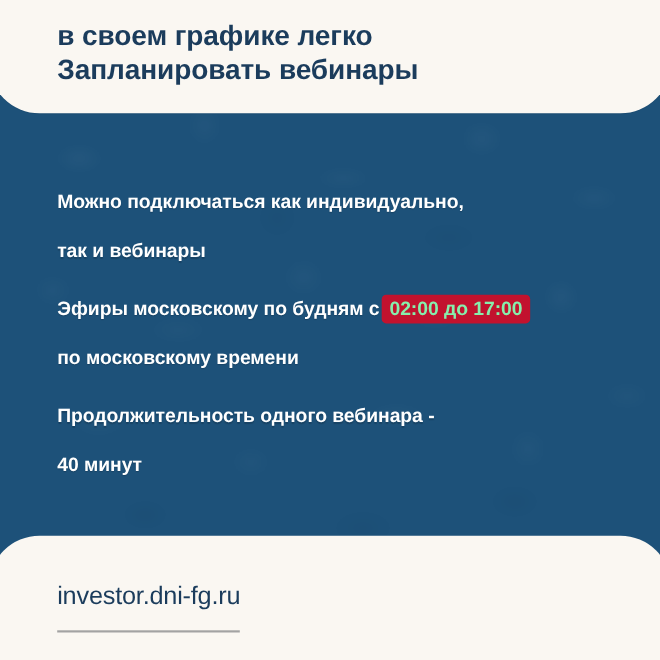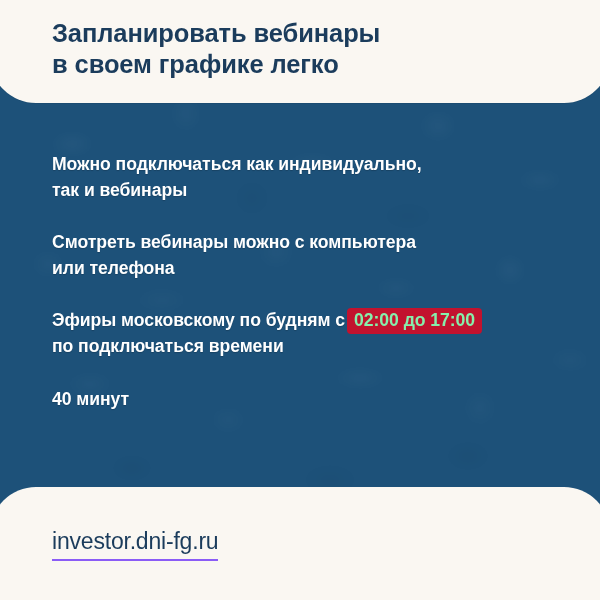--- a/index.html
+++ b/index.html
@@ -101,21 +101,21 @@
   .body-block {
     color: #ffffff;
     font-size: 17.6px;
     font-weight: bold;
     line-height: 25.5px;
     letter-spacing: -0.05px;
     margin-bottom: 27px;
     text-shadow: 0 1px 1px rgba(0,0,0,0.18);
   }
   .body-block:last-child { margin-bottom: 0; }
-  .body-block .line { display: block; white-space: nowrap; }
+  .body-block .line { display: block; white-space: nowrap; margin-top: 19px; }
 
   .badge-time {
     display: inline-block;
     background: #c2122e;
     color: #86efac;
     border-radius: 4px;
     padding: 1px 7px 3px 7px;
     margin-left: 2px;
     line-height: 22px;
     text-shadow: none;
@@ -124,57 +124,54 @@
   
   .footer-link {
     position: absolute;
     left: 52px;
     top: 528px;
     color: #1b3c5c;
     font-size: 23px;
     font-weight: normal;
     letter-spacing: -0.2px;
     text-decoration: none;
-    border-bottom: 2px solid #8b5cf6;
-    padding-bottom: 4px;
+    border-bottom: 2px solid #a3a3a3;
+    padding-bottom: 18px;
     line-height: 27px;
   }
 </style>
 </head>
 <body>
 
 <div class="poster">
 
   <div class="texture"></div>
 
   <div class="panel-top"></div>
 
   <div class="header-title">
+    <span class="line">в своем графике легко</span>
     <span class="line">Запланировать вебинары</span>
-    <span class="line">в своем графике легко</span>
   </div>
 
   <div class="body-area">
 
     <div class="body-block">
       <span class="line">Можно подключаться как индивидуально,</span>
       <span class="line">так и вебинары</span>
     </div>
 
+
     <div class="body-block">
-      <span class="line">Смотреть вебинары можно с компьютера</span>
-      <span class="line">или телефона</span>
+      <span class="line"><span>Эфиры московскому по будням с</span><span class="badge-time">02:00 до 17:00</span></span>
+      <span class="line">по московскому времени</span>
     </div>
 
     <div class="body-block">
-      <span class="line"><span>Эфиры московскому по будням с</span><span class="badge-time">02:00 до 17:00</span></span>
-      <span class="line">по подключаться времени</span>
-    </div>
-
-    <div class="body-block">
+      <span class="line">Продолжительность одного вебинара -</span>
       <span class="line">40 минут</span>
     </div>
 
   </div>
 
   <div class="panel-bottom"></div>
 
   <a class="footer-link" href="#">investor.dni-fg.ru</a>
 
 </div>

